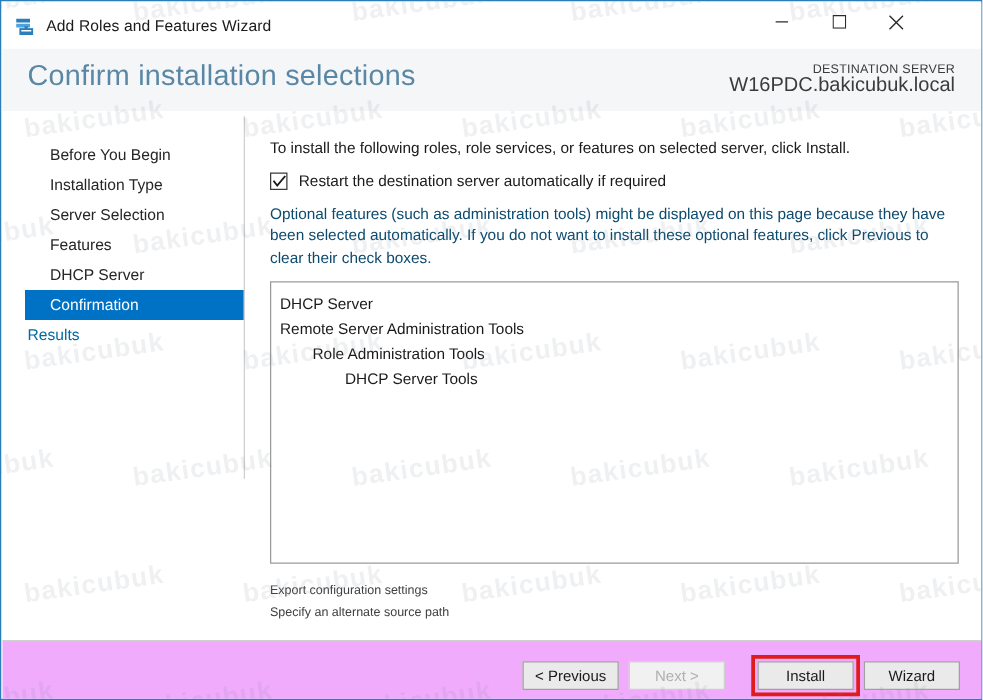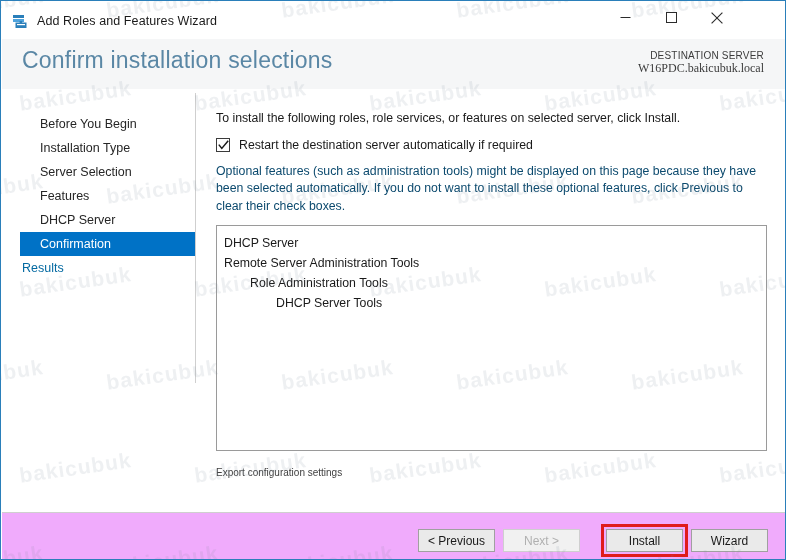--- a/index.html
+++ b/index.html
@@ -58,23 +58,22 @@
   }
   #dest-block {
     position: absolute; right: 22px; top: 10px;
     text-align: right;
   }
   #dest-label {
     font-size: 10px; color: #3b3b3b; letter-spacing: .2px;
     line-height: 13px;
   }
   #dest-server {
-    font-size: 12px; color: #3b3b3b;
+    font-size: 16px; color: #3b3b3b;
     line-height: 13px;
-    font-family: Liberation Serif, serif;
   }
 
   
   #body {
     position: absolute; left: 1px; top: 88px;
     width: 784px; height: 423px;
     background: #ffffff;
   }
 
   
@@ -288,20 +287,21 @@
 
       <div id="listbox">
         <div class="list-row lvl0">DHCP Server</div>
         <div class="list-row lvl1">Remote Server Administration Tools</div>
         <div class="list-row lvl2">Role Administration Tools</div>
         <div class="list-row lvl3">DHCP Server Tools</div>
       </div>
 
       <div id="links">
         <a class="wlink">Export configuration settings</a>
+        <a class="wlink">Specify an alternate source path</a>
       </div>
 
     </div>
   </div>
 
   <div id="footer">
     <button class="wbtn" id="btn-previous">&lt; Previous</button>
     <button class="wbtn disabled" id="btn-next">Next &gt;</button>
     <button class="wbtn" id="btn-install">Install</button>
     <button class="wbtn" id="btn-cancel">Wizard</button>

